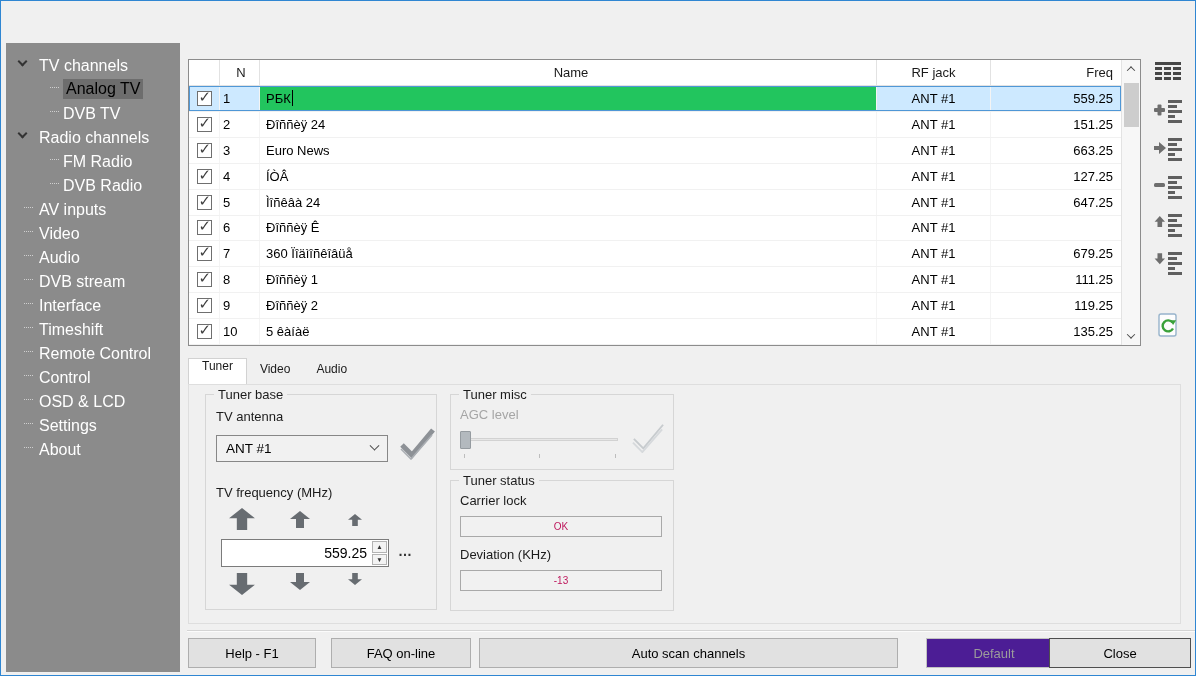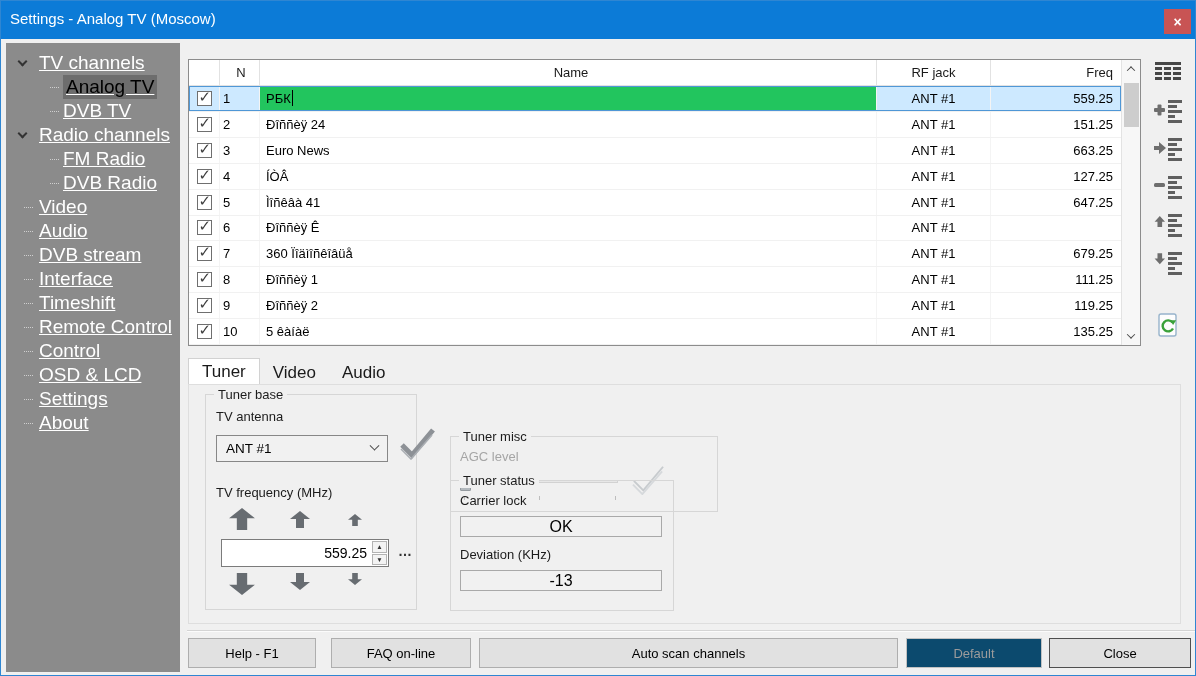--- a/index.html
+++ b/index.html
@@ -11,21 +11,21 @@
   
   .titlebar { position: absolute; left: 0; top: 0; width: 100%; height: 38px; background: #0c7bd7; }
   .title-text { position: absolute; left: 9px; top: 9px; font-size: 15px; color: #fff; white-space: nowrap; }
   .close-btn {
     position: absolute; right: 4px; top: 8px; width: 27px; height: 25px;
     background: #c85454; color: #fff; display: flex; align-items: center; justify-content: center;
     font-size: 14px; font-weight: bold; cursor: default;
   }
   
   .sidebar { position: absolute; left: 5px; top: 42px; width: 174px; height: 629px; background: #8b8b8b; padding-top: 8px; }
-  .tree-item { position: relative; height: 24px; display: flex; align-items: center; color: #fff; font-size: 19px; cursor: default; text-decoration: underline; }
+  .tree-item { position: relative; height: 24px; display: flex; align-items: flex-end; color: #fff; font-size: 16px; cursor: default; }
   .tree-item.root  { padding-left: 33px; }
   .tree-item.child { padding-left: 57px; }
   .chev { position: absolute; left: 13px; top: 7px; width: 7px; height: 7px;
           border-right: 2px solid #333; border-bottom: 2px solid #333; transform: rotate(45deg); }
   .dash { position: absolute; top: 12px; width: 9px; border-top: 1px dotted #cfcfcf; }
   .tree-item.root  .dash { left: 18px; }
   .tree-item.child .dash { left: 44px; }
   .tree-item.selected .tree-label { background: #6d6d6d; color: #000; padding: 1px 3px; }
   
   .table { position: absolute; left: 187px; top: 58px; width: 953px; height: 287px;
@@ -56,21 +56,21 @@
   .sb-up .sb-chev { transform: rotate(-135deg) translate(-1px,-1px); }
   .sb-down .sb-chev { transform: rotate(45deg) translate(-1px,-1px); }
   .sb-thumb { position: absolute; left: 2px; top: 23px; width: 15px; height: 44px; background: #cdcdcd; }
   
   .side-toolbar { position: absolute; left: 1150px; top: 58px; display: flex; flex-direction: column; align-items: center; }
   .tool-btn { width: 34px; height: 28px; margin-bottom: 10px; background: none; border: none; padding: 0;
               display: flex; align-items: center; justify-content: center; cursor: default; }
   .tool-btn.refresh { margin-top: 24px; }
   
   .tabs { position: absolute; left: 187px; top: 357px; height: 26px; display: flex; align-items: flex-end; z-index: 2; }
-  .tab { padding: 0 13px; font-size: 17px; color: #1a1a1a; display: flex; align-items: center; cursor: default; }
+  .tab { padding: 0 13px; font-size: 12px; color: #1a1a1a; display: flex; cursor: default; }
   .tab.active { background: #fff; border: 1px solid #d2d2d2; border-bottom: none; height: 26px; position: relative; z-index: 3; }
   .tab.inactive { height: 22px; }
   .tabpane { position: absolute; left: 187px; top: 383px; width: 993px; height: 240px;
              background: #f0f0f0; border: 1px solid #dedede; z-index: 1; }
   
   .groupbox { position: absolute; border: 1px solid #d6d6d6; }
   .group-title { position: absolute; top: -8px; left: 8px; background: #f0f0f0; padding: 0 4px; font-size: 13px; color: #1c1c1c; }
   .lbl { position: absolute; font-size: 13px; color: #1c1c1c; white-space: nowrap; }
   .lbl.disabled { color: #a5a5a5; }
   
@@ -85,39 +85,33 @@
   .spin-btn { flex: 1; background: #f3f3f3; border: 1px solid #b3b3b3; font-size: 6.5px; color: #333;
               display: flex; align-items: center; justify-content: center; }
   .dots { position: absolute; font-size: 14px; font-weight: bold; color: #333; letter-spacing: 1px; cursor: default; }
   .arrow-btn { position: absolute; background: none; border: none; padding: 0; cursor: default; }
   
   .slider-track { position: absolute; height: 3px; background: #e7e7e7; border: 1px solid #d2d2d2; }
   .slider-thumb { position: absolute; width: 11px; height: 18px; background: #b3b9be; border: 1px solid #959ba0; border-radius: 1px; }
   .slider-tick { position: absolute; width: 1px; height: 4px; background: #bdbdbd; }
   
   .ro-field { position: absolute; height: 21px; border: 1px solid #a9a9a9; background: #f1f1f1;
-              display: flex; align-items: center; justify-content: center; font-size: 16px; color: #000000; }
+              display: flex; align-items: center; justify-content: center; font-size: 10px; color: #be185d; }
   
   .footer-sep { position: absolute; left: 186px; top: 629px; width: 1008px; border-top: 1px solid #d4d4d4; border-bottom: 1px solid #fbfbfb; }
   .btn { position: absolute; top: 637px; height: 30px; background: #e1e1e1; border: 1px solid #aeaeae;
          font-size: 13px; font-family: inherit; color: #000; cursor: default; }
-  .btn:disabled, .btn.disabled { background: #0c4a6e; border-color: #c2c2c2; color: #9b9b9b; }
+  .btn:disabled, .btn.disabled { background: #4c1d95; border-color: #c2c2c2; color: #9b9b9b; margin-left: 20px; }
   .btn.primary { border-color: #4f4f4f; }
 </style>
 </head>
 <body>
 
 <div class="window">
 
-  <div class="titlebar">
-    <span class="title-text">Settings - Analog TV (Moscow)</span>
-    <div class="close-btn">
-      <span>×</span>
-    </div>
-  </div>
 
   <div class="sidebar">
       <div class="tree-item root">
     <span class="chev"></span>
 
     <span class="tree-label">TV channels</span>
   </div>
       <div class="tree-item child selected">
 
     <span class="dash"></span>
@@ -135,20 +129,25 @@
   </div>
       <div class="tree-item child">
 
     <span class="dash"></span>
     <span class="tree-label">FM Radio</span>
   </div>
       <div class="tree-item child">
 
     <span class="dash"></span>
     <span class="tree-label">DVB Radio</span>
+  </div>
+      <div class="tree-item root">
+
+    <span class="dash"></span>
+    <span class="tree-label">AV inputs</span>
   </div>
       <div class="tree-item root">
 
     <span class="dash"></span>
     <span class="tree-label">Video</span>
   </div>
       <div class="tree-item root">
 
     <span class="dash"></span>
     <span class="tree-label">Audio</span>
@@ -249,21 +248,21 @@
     <div class="cell c-rf">ANT #1</div>
     <div class="cell c-freq" style="border-right:none;">127.25</div>
   </div>
           <div class="trow">
     <div class="cell c-cb">
       <span class="checkbox">
         <span class="tick">✓</span>
       </span>
     </div>
     <div class="cell c-n">5</div>
-    <div class="cell c-name">Ìîñêâà 41</div>
+    <div class="cell c-name">Ìîñêâà 24</div>
     <div class="cell c-rf">ANT #1</div>
     <div class="cell c-freq" style="border-right:none;">647.25</div>
   </div>
           <div class="trow">
     <div class="cell c-cb">
       <span class="checkbox">
         <span class="tick">✓</span>
       </span>
     </div>
     <div class="cell c-n">6</div>
@@ -422,21 +421,21 @@
   </div>
       <div class="tab inactive">
     <span class="tab-label">Video</span>
   </div>
       <div class="tab inactive">
     <span class="tab-label">Audio</span>
   </div>
     </div>
   <div class="tabpane">
 
-    <div class="groupbox" style="left:16px; top:9px; width:212px; height:216px;">
+    <div class="groupbox" style="left:16px; top:9px; width:232px; height:216px;">
       <span class="group-title">Tuner base</span>
       <span class="lbl" style="left:10px; top:14px;">TV antenna</span>
       <div class="select" style="left:10px; top:40px; width:172px;">
         <span>ANT #1</span>
         <span class="sel-chev"></span>
       </div>
       <button class="arrow-btn" style="left:190px; top:30px; width:42px; height:38px;">
         <svg width="40" height="34" viewBox="0 0 40 34">
           <path d="M5,19 L15,29 L36,4" stroke="#8d9196" stroke-width="5" fill="none"></path>
           <path d="M4,23 L14,33 L35,9" stroke="#aaaeb3" stroke-width="1.6" fill="none"></path>
@@ -476,21 +475,21 @@
             <path d="M10,17 L0,9 L6,9 L6,0 L14,0 L14,9 L20,9 Z" fill="#676c71"></path>
           </svg>
       </button>
       <button class="arrow-btn" style="left:142px; top:178px;">
         <svg width="14" height="12" viewBox="0 0 20 17">
             <path d="M10,17 L0,9 L6,9 L6,0 L14,0 L14,9 L20,9 Z" fill="#676c71"></path>
           </svg>
       </button>
     </div>
 
-    <div class="groupbox" style="left:261px; top:9px; width:268px; height:76px;margin-top:42px;">
+    <div class="groupbox" style="left:261px; top:9px; width:224px; height:76px;">
       <span class="group-title">Tuner misc</span>
       <span class="lbl disabled" style="left:9px; top:12px;">AGC level</span>
       <div class="slider-track" style="left:9px; top:43px; width:158px;"></div>
       <div class="slider-thumb" style="left:9px; top:36px;"></div>
       <div class="slider-tick" style="left:13px; top:59px;"></div>
       <div class="slider-tick" style="left:88px; top:59px;"></div>
       <div class="slider-tick" style="left:164px; top:59px;"></div>
       <span class="arrow-btn" style="left:178px; top:26px; width:40px; height:34px;">
         <svg width="38" height="32" viewBox="0 0 40 34">
           <path d="M5,19 L15,29 L36,4" stroke="#c7cbce" stroke-width="2" fill="none"></path>

